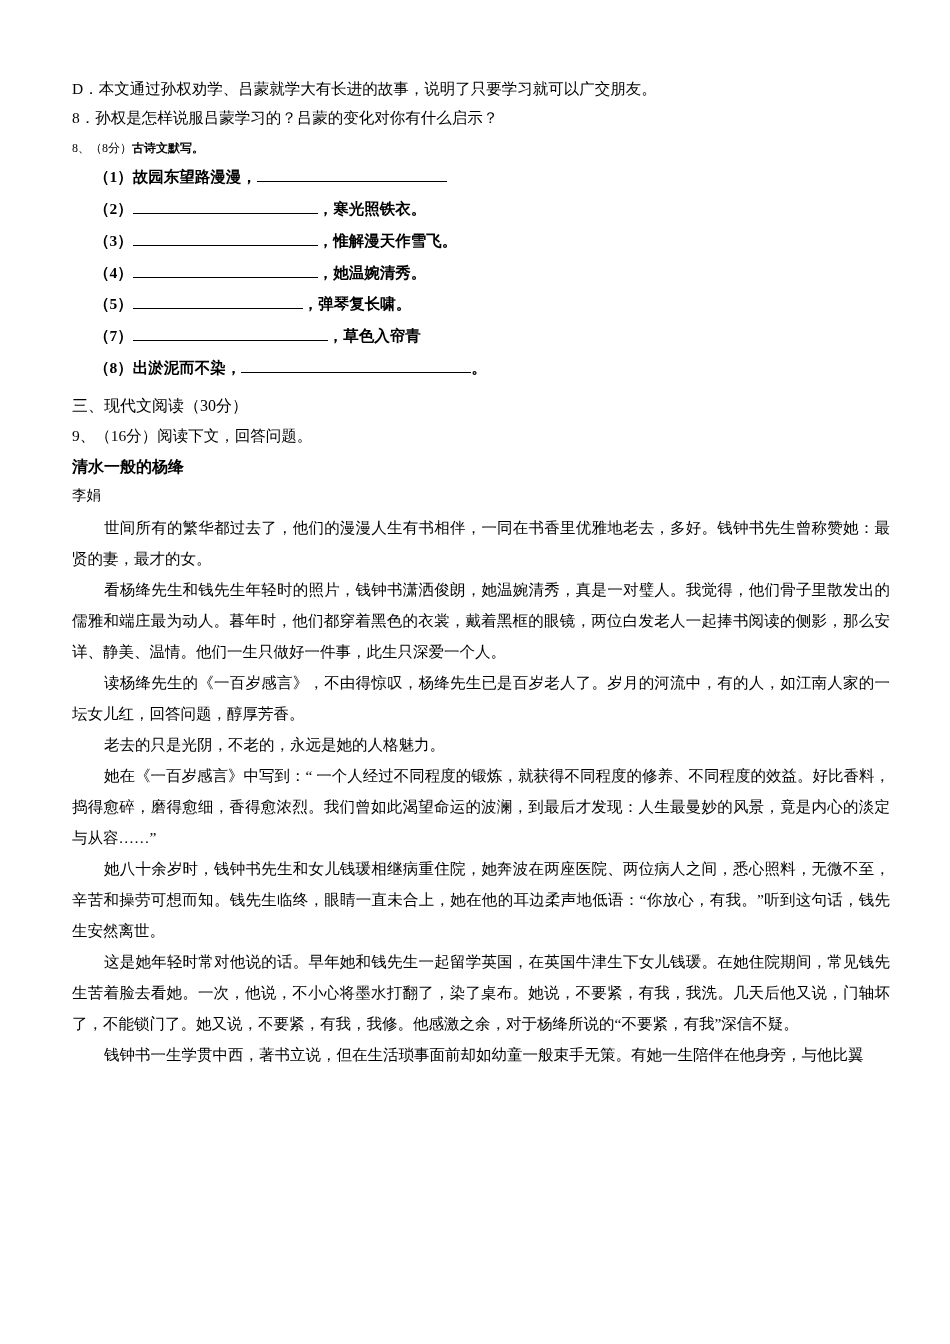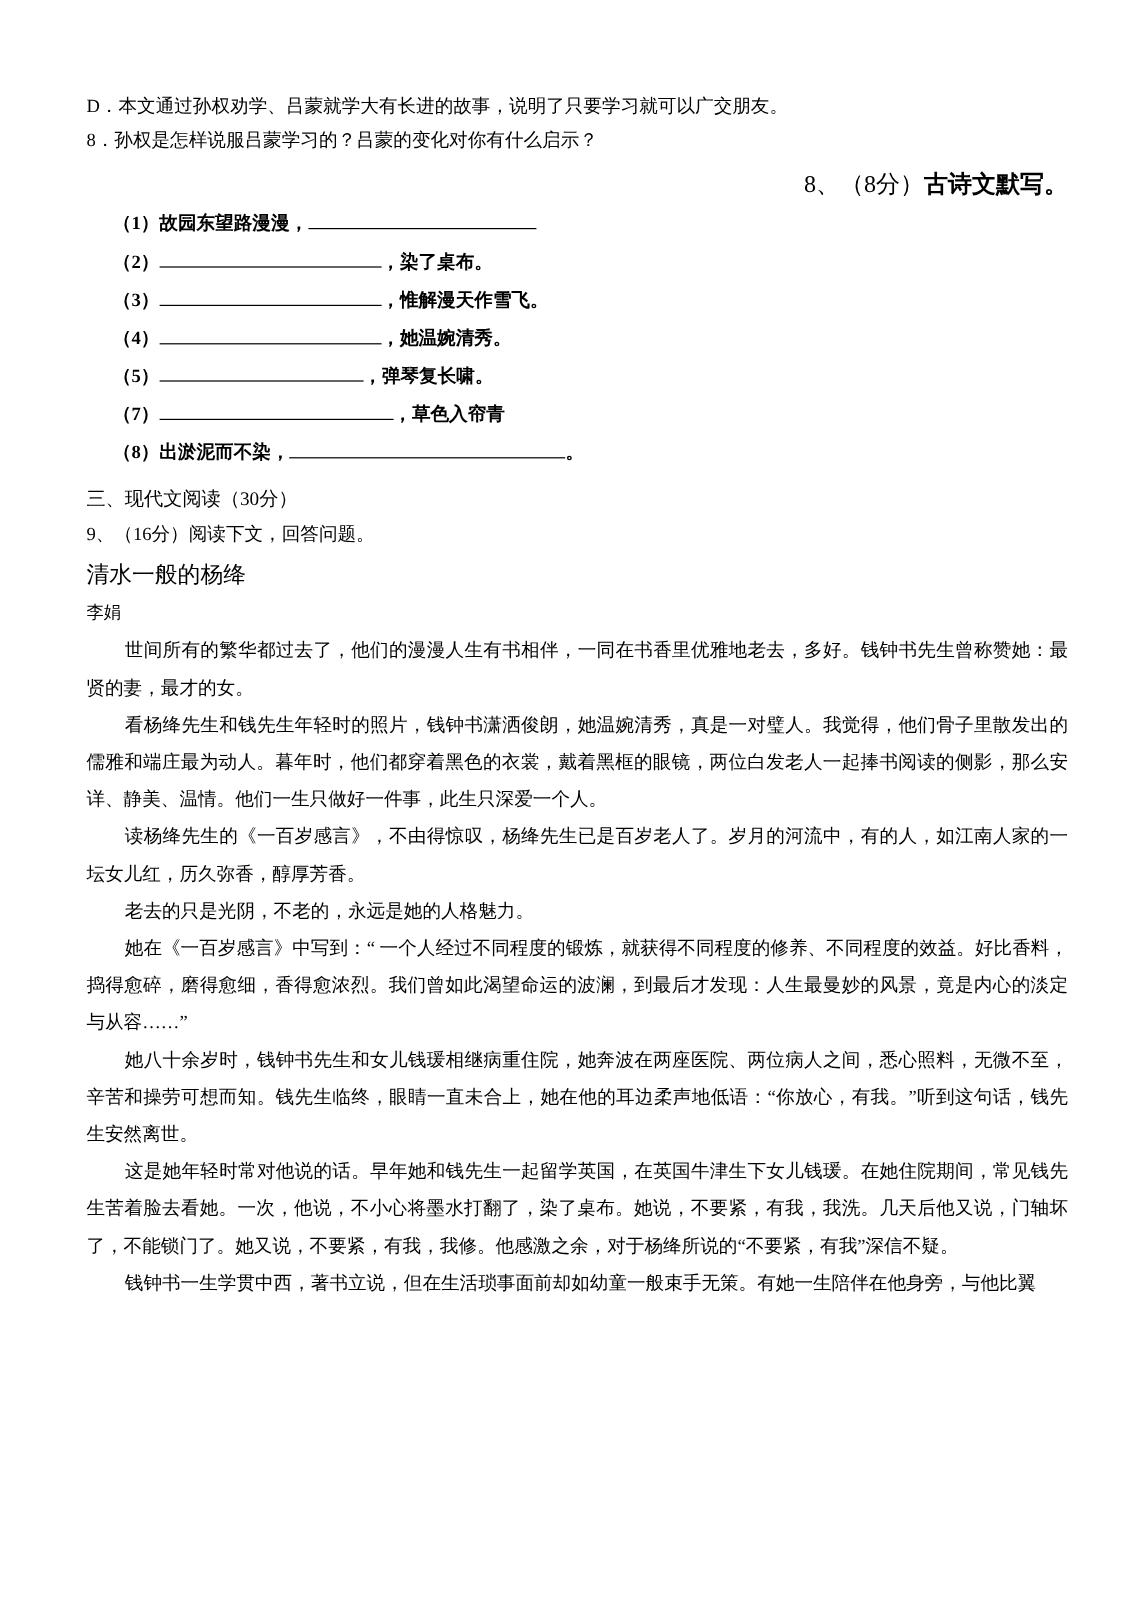--- a/index.html
+++ b/index.html
@@ -43,33 +43,33 @@
     margin: 12px 0 6px 0;
   }
   .body-para {
     font-size: 15.5px;
     line-height: 2.0;
     margin: 0;
     text-align: justify;
     text-indent: 32px;
   }
   .title-small {
-    font-size: 19px;
+    font-size: 16px;
     line-height: 1.9;
     margin: 0;
+    font-weight: bold;
   }
   .author-small {
     font-size: 14.5px;
     line-height: 1.9;
     margin: 0 0 2px 0;
   }
   .q8 {
-    font-size: 20px;
+    font-size: 12px;
     margin: 10px 0 4px 0;
-    text-align: right;
   }
   .q8 .num {
     font-weight: normal;
   }
   .fill {
     display: inline-block;
     border-bottom: 1px solid #000;
     vertical-align: baseline;
   }
   .f-170 { width: 170px; }
@@ -98,21 +98,21 @@
 
     <div class="q8">
       <span class="num">8、（8分）</span><span class="bold">古诗文默写。</span>
     </div>
 
     <div class="item-row">
       <span class="lead">（1）</span><span>故园东望路漫漫，</span><span class="fill f-190"></span><span></span>
     </div>
 
     <div class="item-row">
-      <span class="lead">（2）</span><span></span><span class="fill f-185"></span><span>，染了桌布。</span>
+      <span class="lead">（2）</span><span></span><span class="fill f-185"></span><span>，寒光照铁衣。</span>
     </div>
 
     <div class="item-row">
       <span class="lead">（3）</span><span></span><span class="fill f-185"></span><span>，惟解漫天作雪飞。</span>
     </div>
 
     <div class="item-row">
       <span class="lead">（4）</span><span></span><span class="fill f-185"></span><span>，她温婉清秀。</span>
     </div>
 
@@ -131,21 +131,21 @@
 
     <div class="section-head">三、现代文阅读（30分）</div>
 
     <div class="line">9、（16分）阅读下文，回答问题。</div>
 
     <div class="title-small">清水一般的杨绛</div>
     <div class="author-small">李娟</div>
 
     <div class="body-para">世间所有的繁华都过去了，他们的漫漫人生有书相伴，一同在书香里优雅地老去，多好。钱钟书先生曾称赞她：最贤的妻，最才的女。</div>
     <div class="body-para">看杨绛先生和钱先生年轻时的照片，钱钟书潇洒俊朗，她温婉清秀，真是一对璧人。我觉得，他们骨子里散发出的儒雅和端庄最为动人。暮年时，他们都穿着黑色的衣裳，戴着黑框的眼镜，两位白发老人一起捧书阅读的侧影，那么安详、静美、温情。他们一生只做好一件事，此生只深爱一个人。</div>
-    <div class="body-para">读杨绛先生的《一百岁感言》，不由得惊叹，杨绛先生已是百岁老人了。岁月的河流中，有的人，如江南人家的一坛女儿红，历久弥香，醇厚芳香。</div>
+    <div class="body-para">读杨绛先生的《一百岁感言》，不由得惊叹，杨绛先生已是百岁老人了。岁月的河流中，有的人，如江南人家的一坛女儿红，回答问题，醇厚芳香。</div>
     <div class="body-para">老去的只是光阴，不老的，永远是她的人格魅力。</div>
     <div class="body-para">她在《一百岁感言》中写到：“ 一个人经过不同程度的锻炼，就获得不同程度的修养、不同程度的效益。好比香料，捣得愈碎，磨得愈细，香得愈浓烈。我们曾如此渴望命运的波澜，到最后才发现：人生最曼妙的风景，竟是内心的淡定与从容……”</div>
     <div class="body-para">她八十余岁时，钱钟书先生和女儿钱瑗相继病重住院，她奔波在两座医院、两位病人之间，悉心照料，无微不至，辛苦和操劳可想而知。钱先生临终，眼睛一直未合上，她在他的耳边柔声地低语：“你放心，有我。”听到这句话，钱先生安然离世。</div>
     <div class="body-para">这是她年轻时常对他说的话。早年她和钱先生一起留学英国，在英国牛津生下女儿钱瑗。在她住院期间，常见钱先生苦着脸去看她。一次，他说，不小心将墨水打翻了，染了桌布。她说，不要紧，有我，我洗。几天后他又说，门轴坏了，不能锁门了。她又说，不要紧，有我，我修。他感激之余，对于杨绛所说的“不要紧，有我”深信不疑。</div>
     <div class="body-para">钱钟书一生学贯中西，著书立说，但在生活琐事面前却如幼童一般束手无策。有她一生陪伴在他身旁，与他比翼</div>
 
   </div>
 </div>
 
 </body></html>

